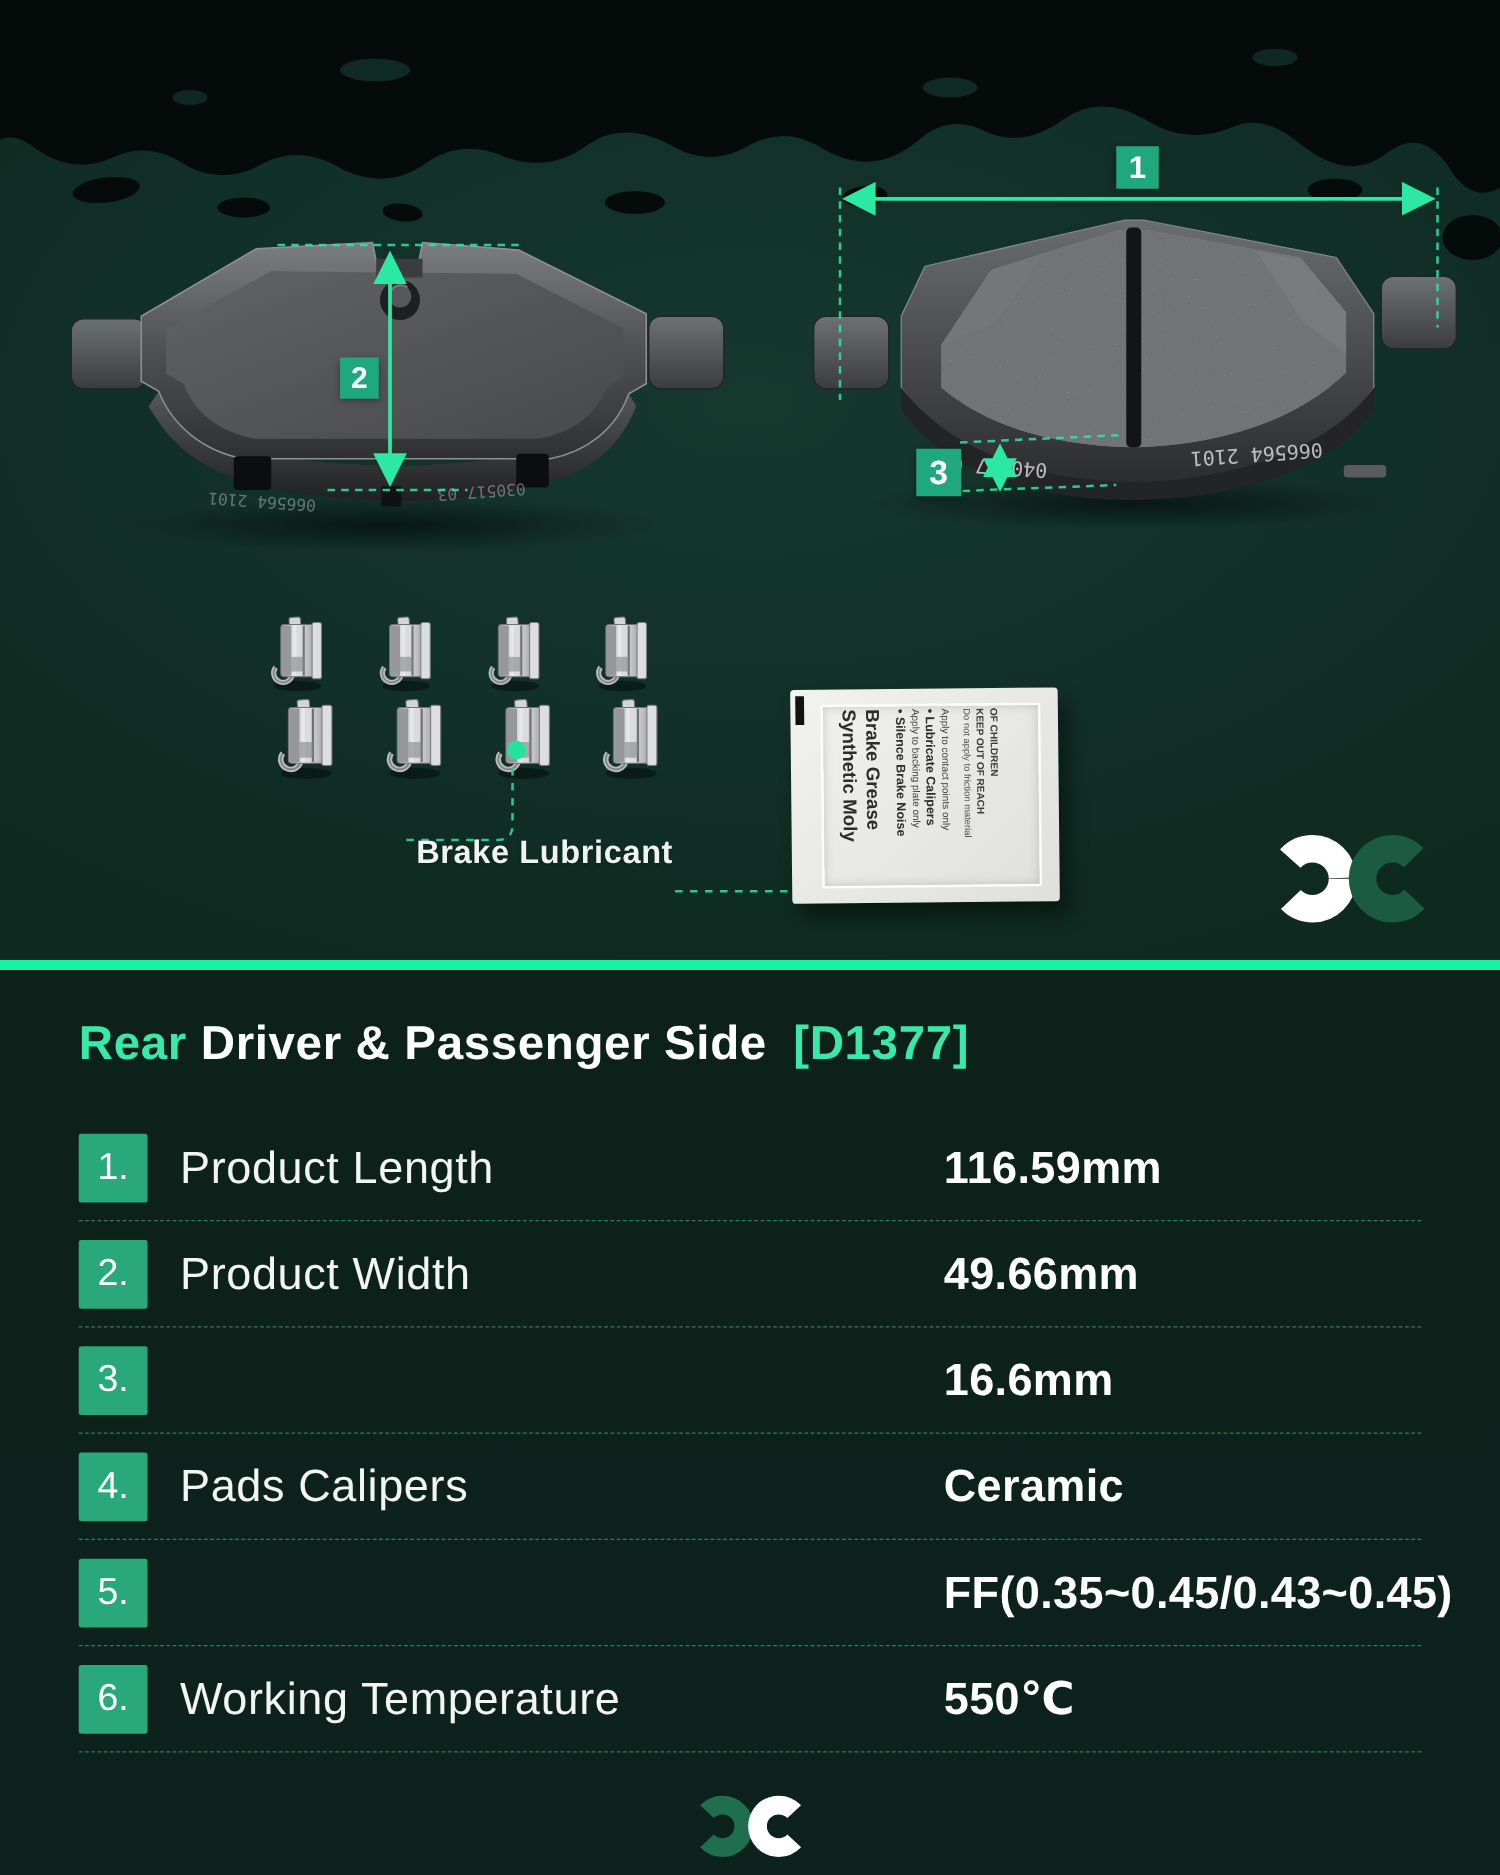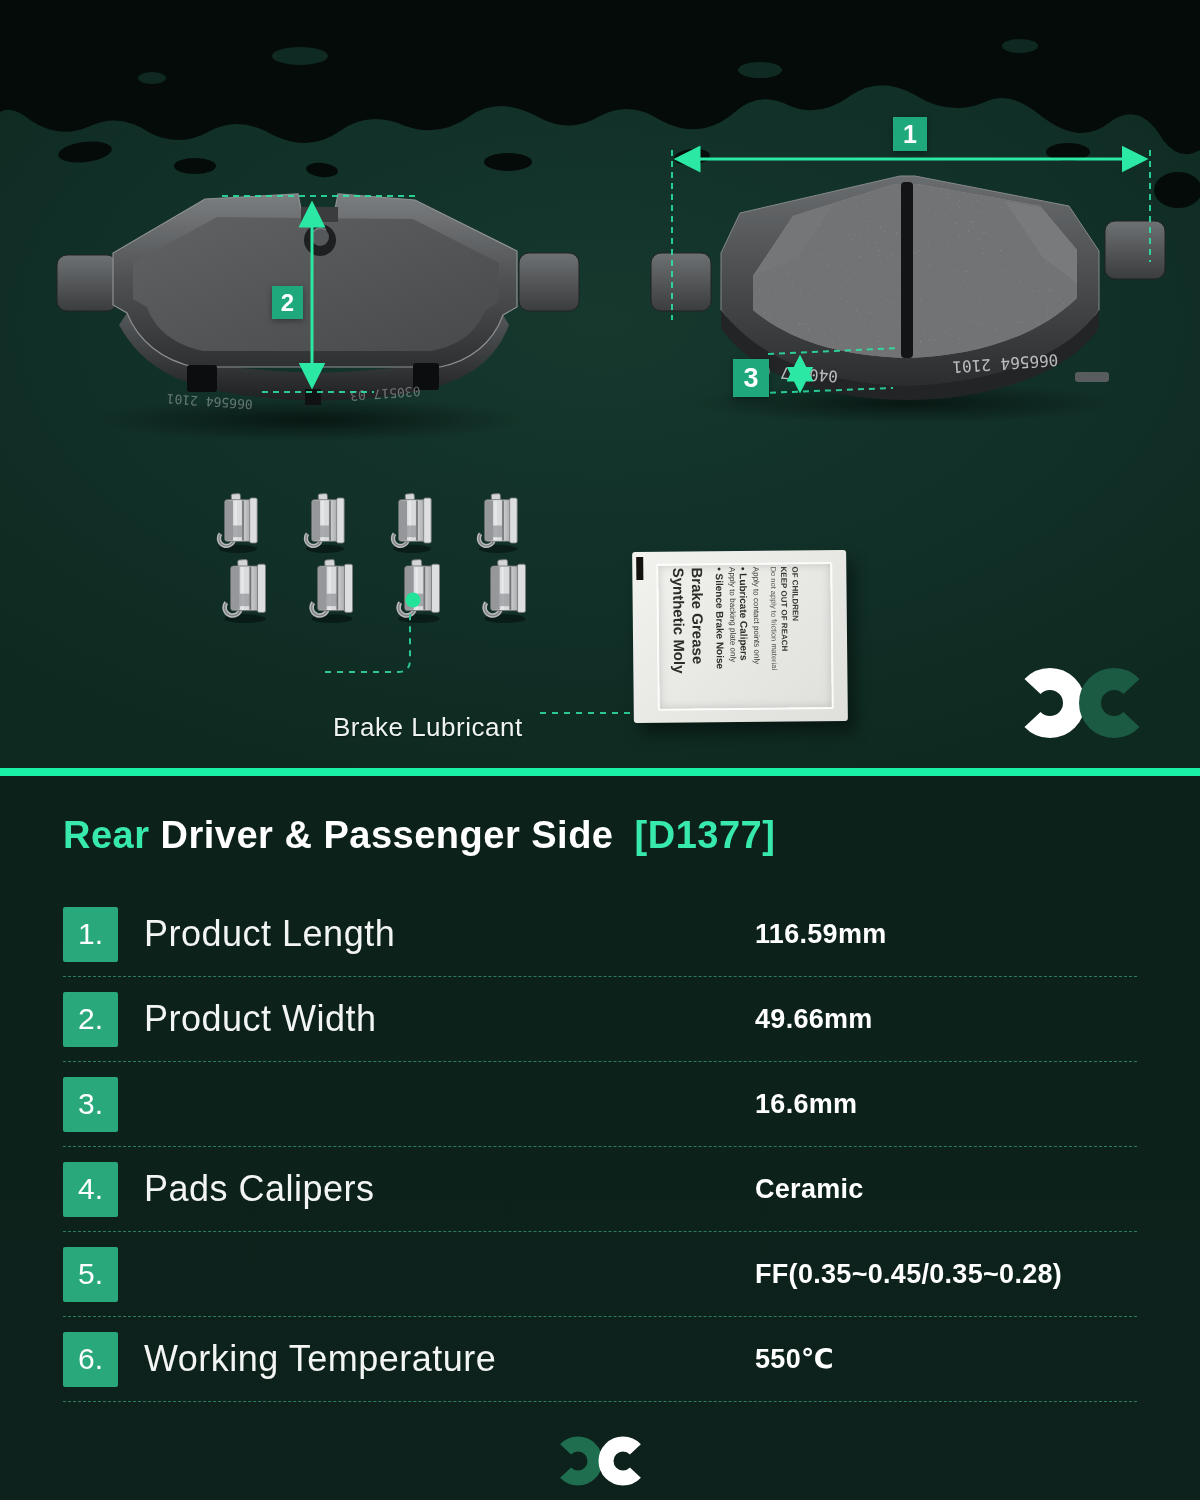--- a/index.html
+++ b/index.html
@@ -24,21 +24,21 @@
     box-shadow:0 2px 6px rgba(0,0,0,.35);
   }
   .dim-badge.b1{left:893px;top:117px;width:34px;height:34px;font-size:25px;}
   .dim-badge.b2{left:272px;top:286px;width:31px;height:33px;font-size:24px;}
   .dim-badge.b3{left:733px;top:359px;width:36px;height:38px;font-size:27px;}
   .part-label{
     position:absolute;color:#EFF3F1;font-weight:300;font-size:26px;letter-spacing:.5px;
     text-shadow:0 1px 2px rgba(0,0,0,.4);white-space:nowrap;
   }
   .part-label.mh{left:72px;top:655px;}
-  .part-label.bl{left:333px;top:712px;}
+  .part-label.bl{left:333px;top:666px;font-weight:bold;}
   
   .packet{
     position:absolute;left:633px;top:551px;width:214px;height:171px;
     background:linear-gradient(135deg,#F2F2EF 0%,#E9EAE6 45%,#DFE0DC 100%);
     border-radius:3px;transform:rotate(-.6deg);
     box-shadow:7px 11px 16px rgba(0,0,0,.45);
   }
   .packet .tick{position:absolute;left:4px;top:5px;width:7px;height:23px;background:#14120F;}
   .packet .press{
     position:absolute;left:24px;top:12px;right:14px;bottom:12px;
@@ -72,21 +72,21 @@
   .spec-row{
     position:relative;display:flex;align-items:center;height:85px;
     border-bottom:1px dashed rgba(74,200,150,.55);
   }
   .spec-badge{
     width:55px;height:55px;background:#29A87C;border-radius:2px;flex:0 0 55px;
     display:flex;align-items:center;justify-content:center;
     color:#fff;font-size:30px;font-weight:400;
   }
   .spec-label{margin-left:26px;color:#F2F5F3;font-size:36px;font-weight:300;letter-spacing:.5px;}
-  .spec-value{position:absolute;left:692px;color:#FFFFFF;font-size:27px;font-weight:700;letter-spacing:.3px;}
+  .spec-value{position:absolute;left:692px;color:#FFFFFF;font-size:36px;font-weight:700;letter-spacing:.3px;}
   .logo-bottom-wrap{display:flex;justify-content:center;margin-top:26px;}
 </style>
 </head>
 <body>
 
 <div class="stage">
 
   <div class="hero">
 
     <svg class="abs grunge" width="1200" height="235" viewBox="0 0 1200 235">
@@ -284,21 +284,21 @@
         <div class="spec-badge">3.</div>
         <div class="spec-value">16.6mm</div>
       </div>
       <div class="spec-row">
         <div class="spec-badge">4.</div>
         <div class="spec-label">Pads Calipers</div>
         <div class="spec-value">Ceramic</div>
       </div>
       <div class="spec-row">
         <div class="spec-badge">5.</div>
-        <div class="spec-value">FF(0.35~0.45/0.35~0.28)</div>
+        <div class="spec-value">FF(0.35~0.45/0.43~0.45)</div>
       </div>
       <div class="spec-row">
         <div class="spec-badge">6.</div>
         <div class="spec-label">Working Temperature</div>
         <div class="spec-value">550℃</div>
       </div>
     </div>
 
     <div class="logo-bottom-wrap">
       <svg width="96" height="66" viewBox="0 0 96 66">

